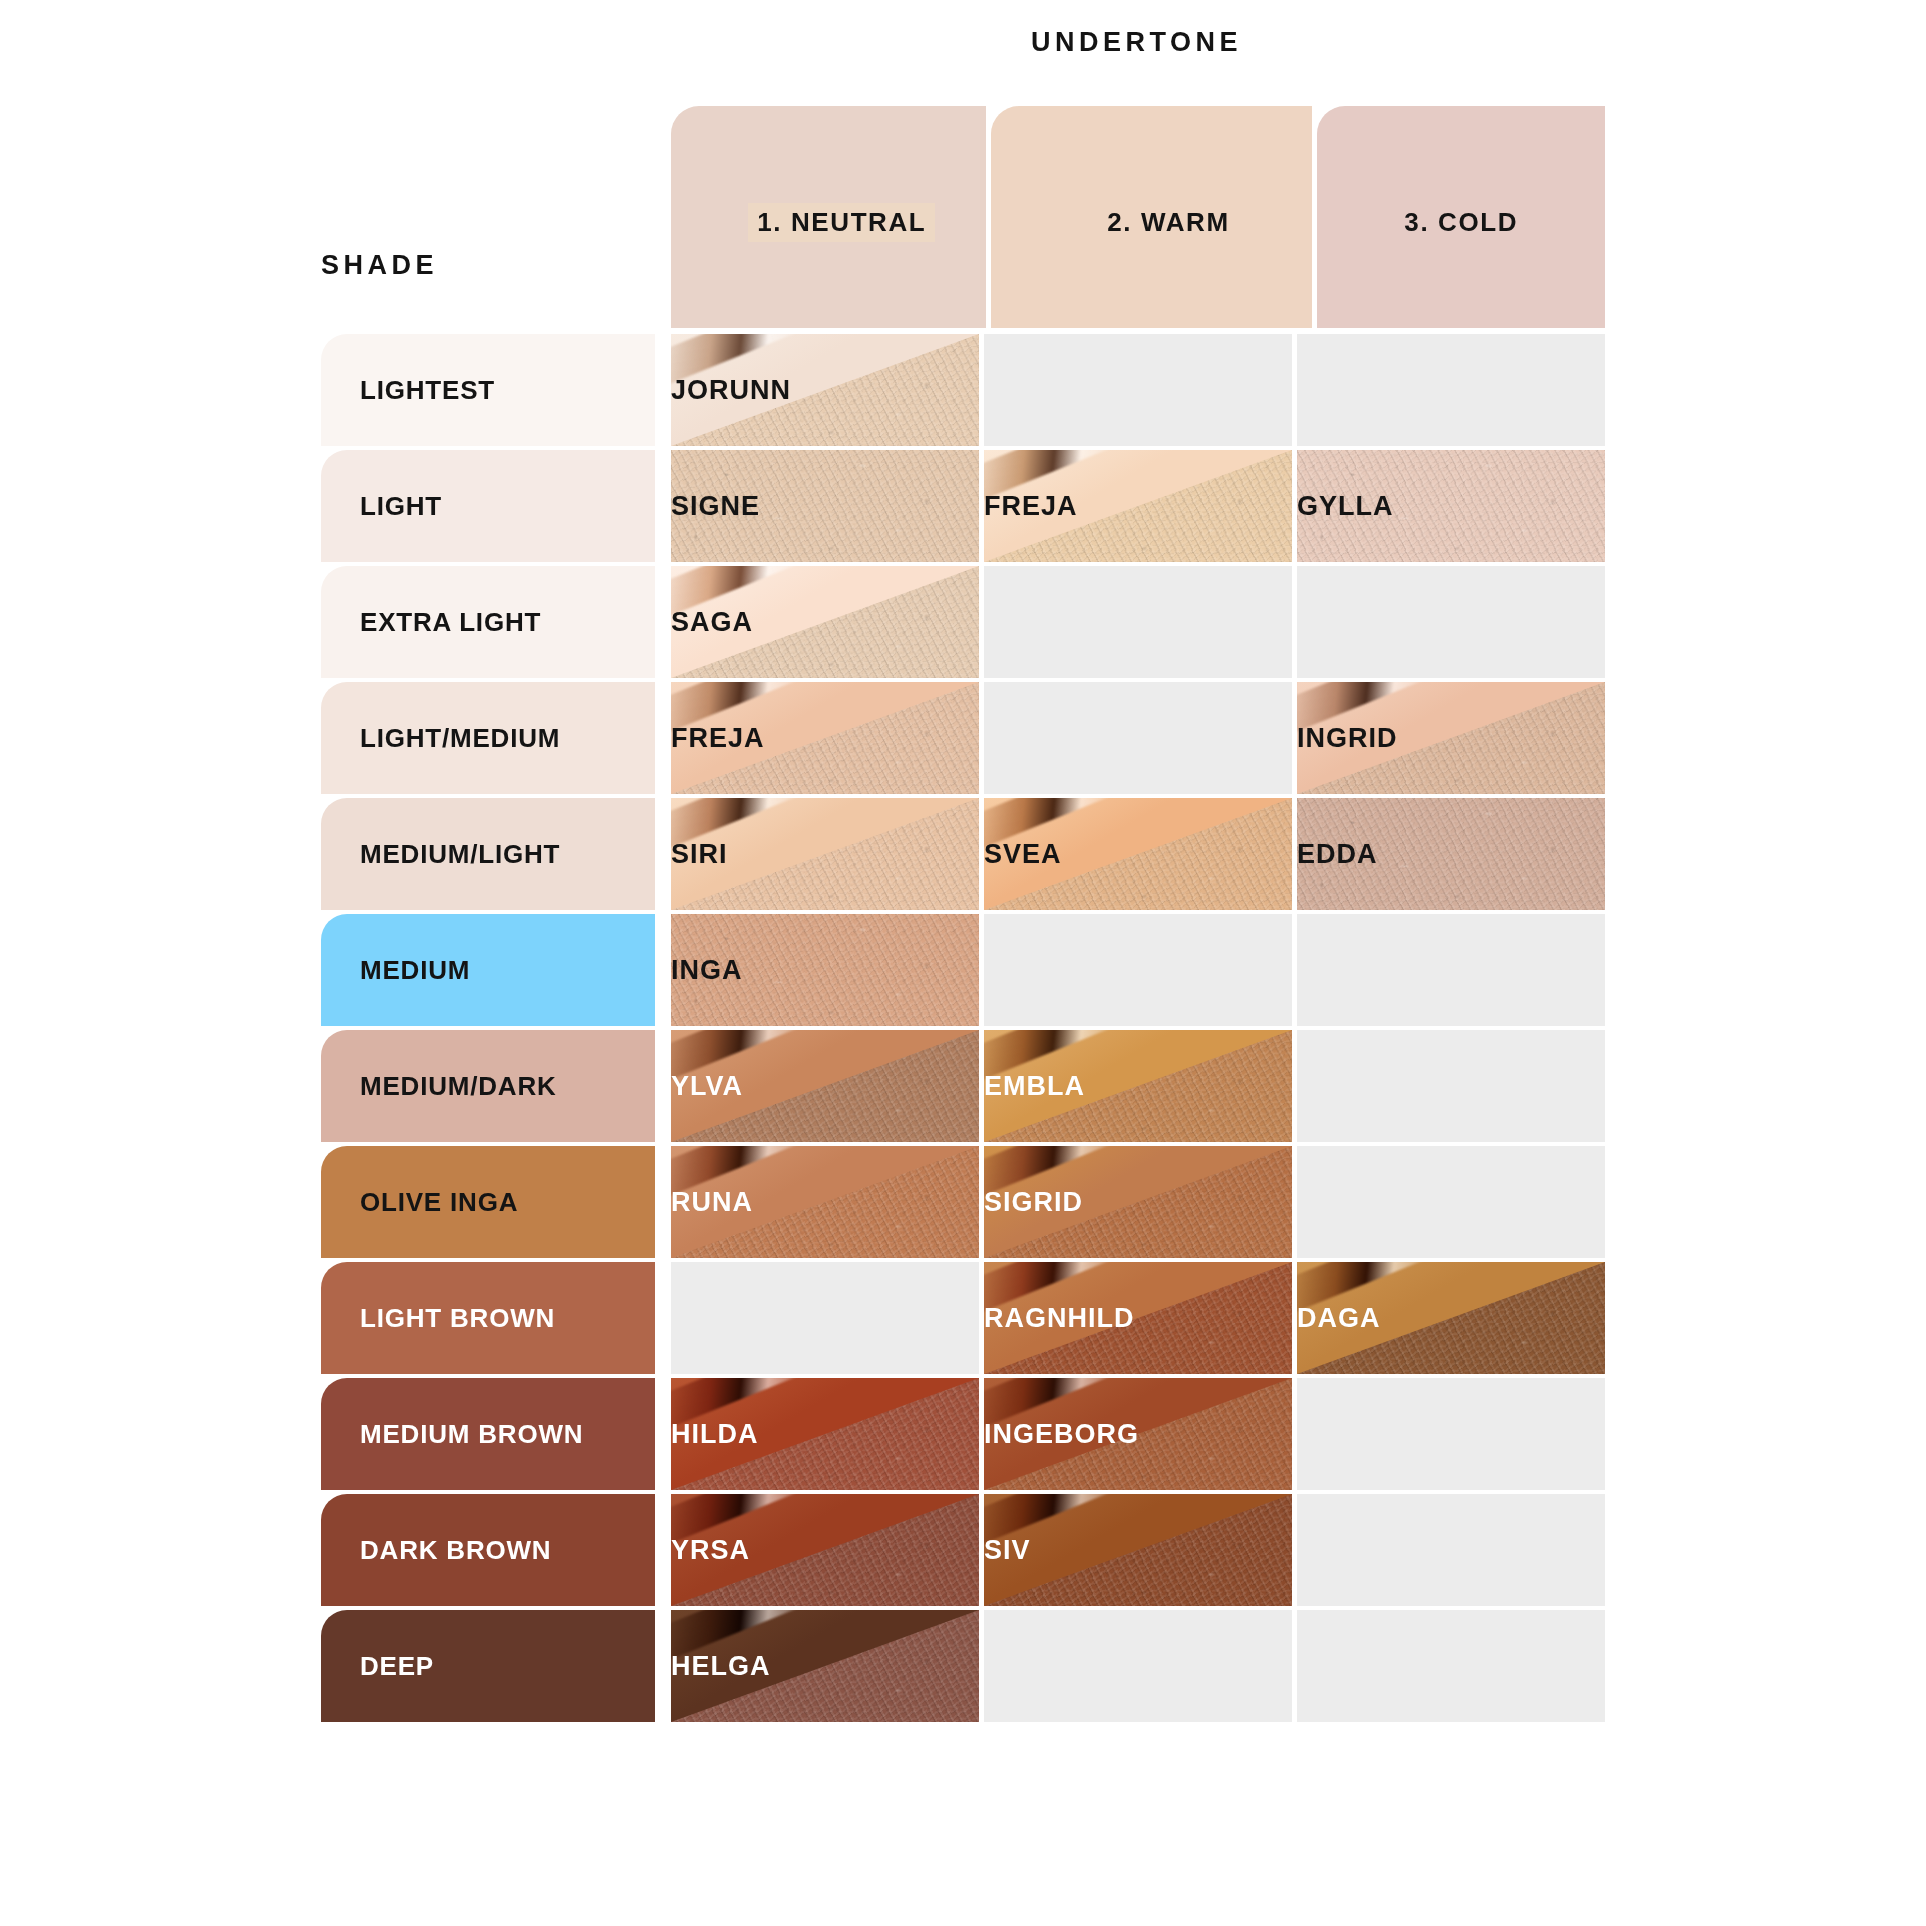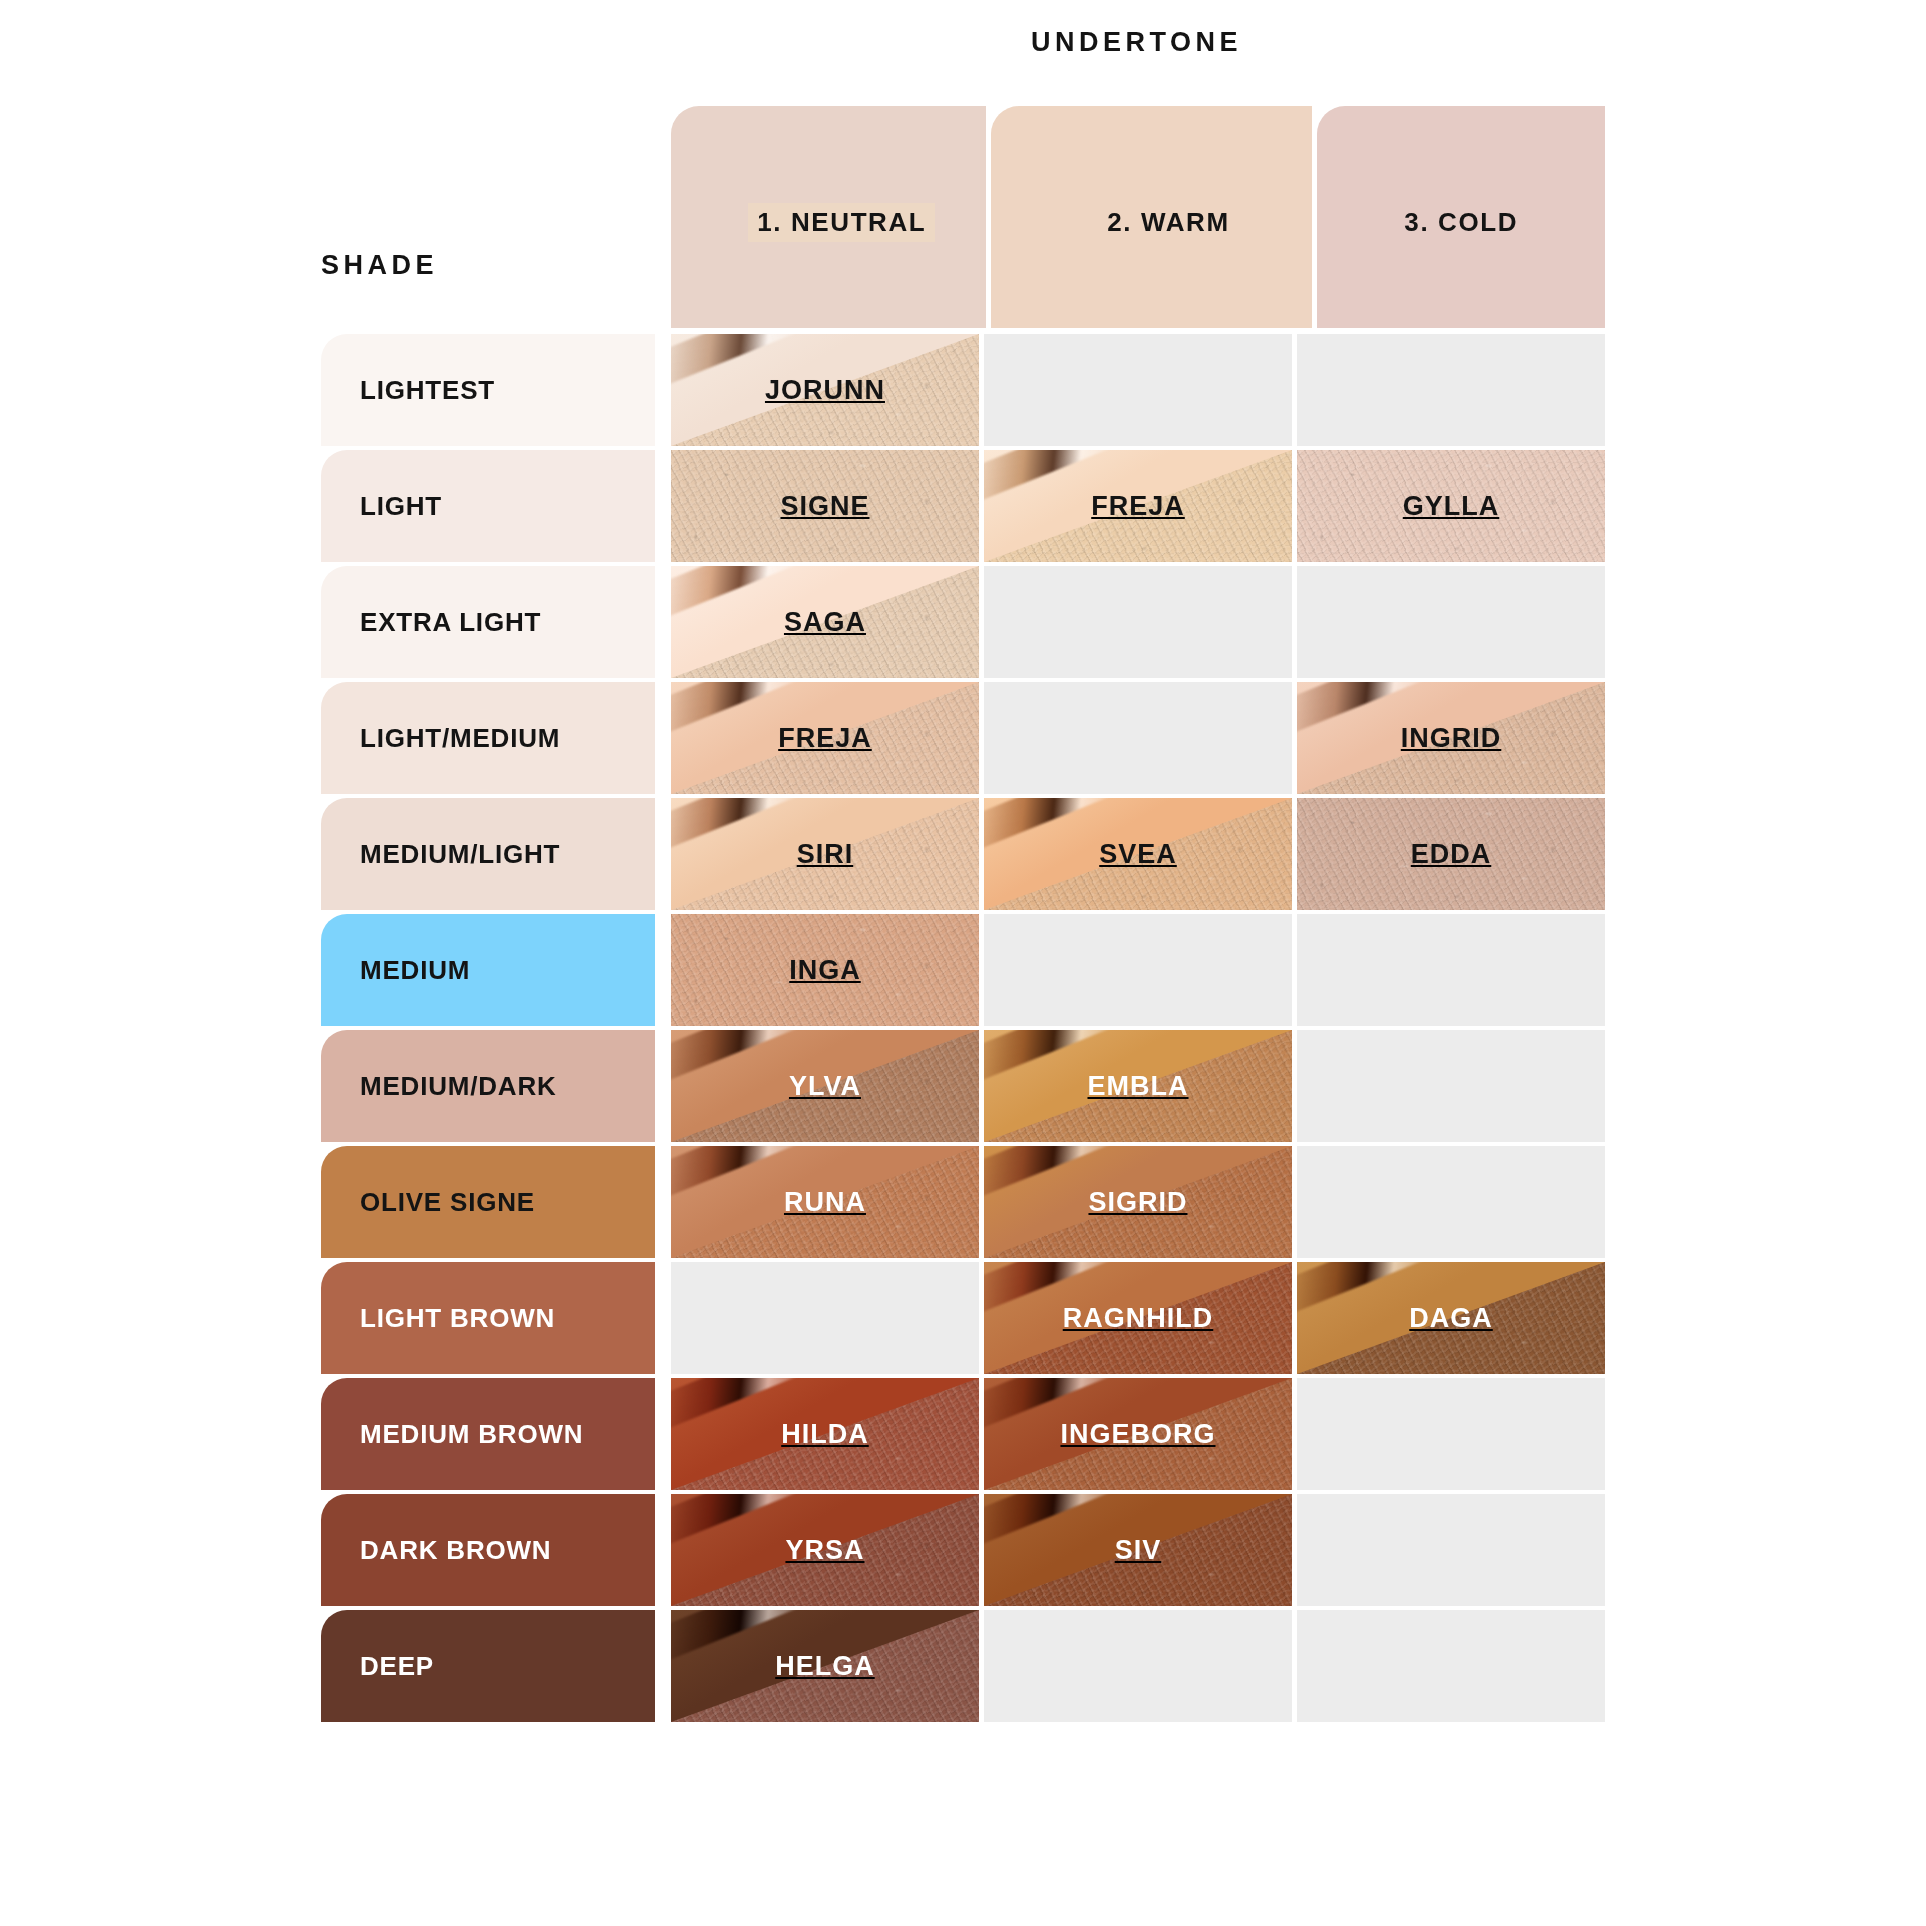--- a/index.html
+++ b/index.html
@@ -82,21 +82,21 @@
   .gap{ width:16px; flex:0 0 16px; }
 
   .cells{
     flex:1 1 auto;
     display:flex; gap:5.1px;
   }
   .cell{
     flex:1 1 0;
     position:relative;
     overflow:hidden;
-    display:flex; align-items:center; justify-content:center;text-decoration:underline;
+    display:flex; align-items:center; justify-content:flex-start;
   }
   .cell.empty{ background:#ececec; }
 
   
   .swatch{ position:absolute; inset:0; }
   .swatch .powder{
     position:absolute; inset:0;
     background-color:var(--pw);
     background-image:
       radial-gradient(ellipse 4.5px 2.6px at 18% 22%, rgba(0,0,0,.17), transparent 70%),
@@ -307,21 +307,21 @@
             <div class="cream"></div>
             <div class="streak"></div>
           </div>
           <span class="name on-dark">EMBLA</span>
         </div>
         <div class="cell empty"></div>
       </div>
     </div>
     <div class="row">
       <div class="row-label light" style="background: rgb(192, 128, 73);">
-        <span class="txt" style="color: rgb(20, 20, 20);">OLIVE SIGNE</span>
+        <span class="txt" style="color: rgb(20, 20, 20);">OLIVE INGA</span>
       </div>
       <div class="gap"></div>
       <div class="cells">
         <div class="cell">
           <div class="swatch" style="--cr: #c68159; --cr2: #d39670; --pw: #c07b52; --st: #91492a; --st2: #3a1708;">
             <div class="powder"></div>
             <div class="cream"></div>
             <div class="streak"></div>
           </div>
           <span class="name on-dark">RUNA</span>

